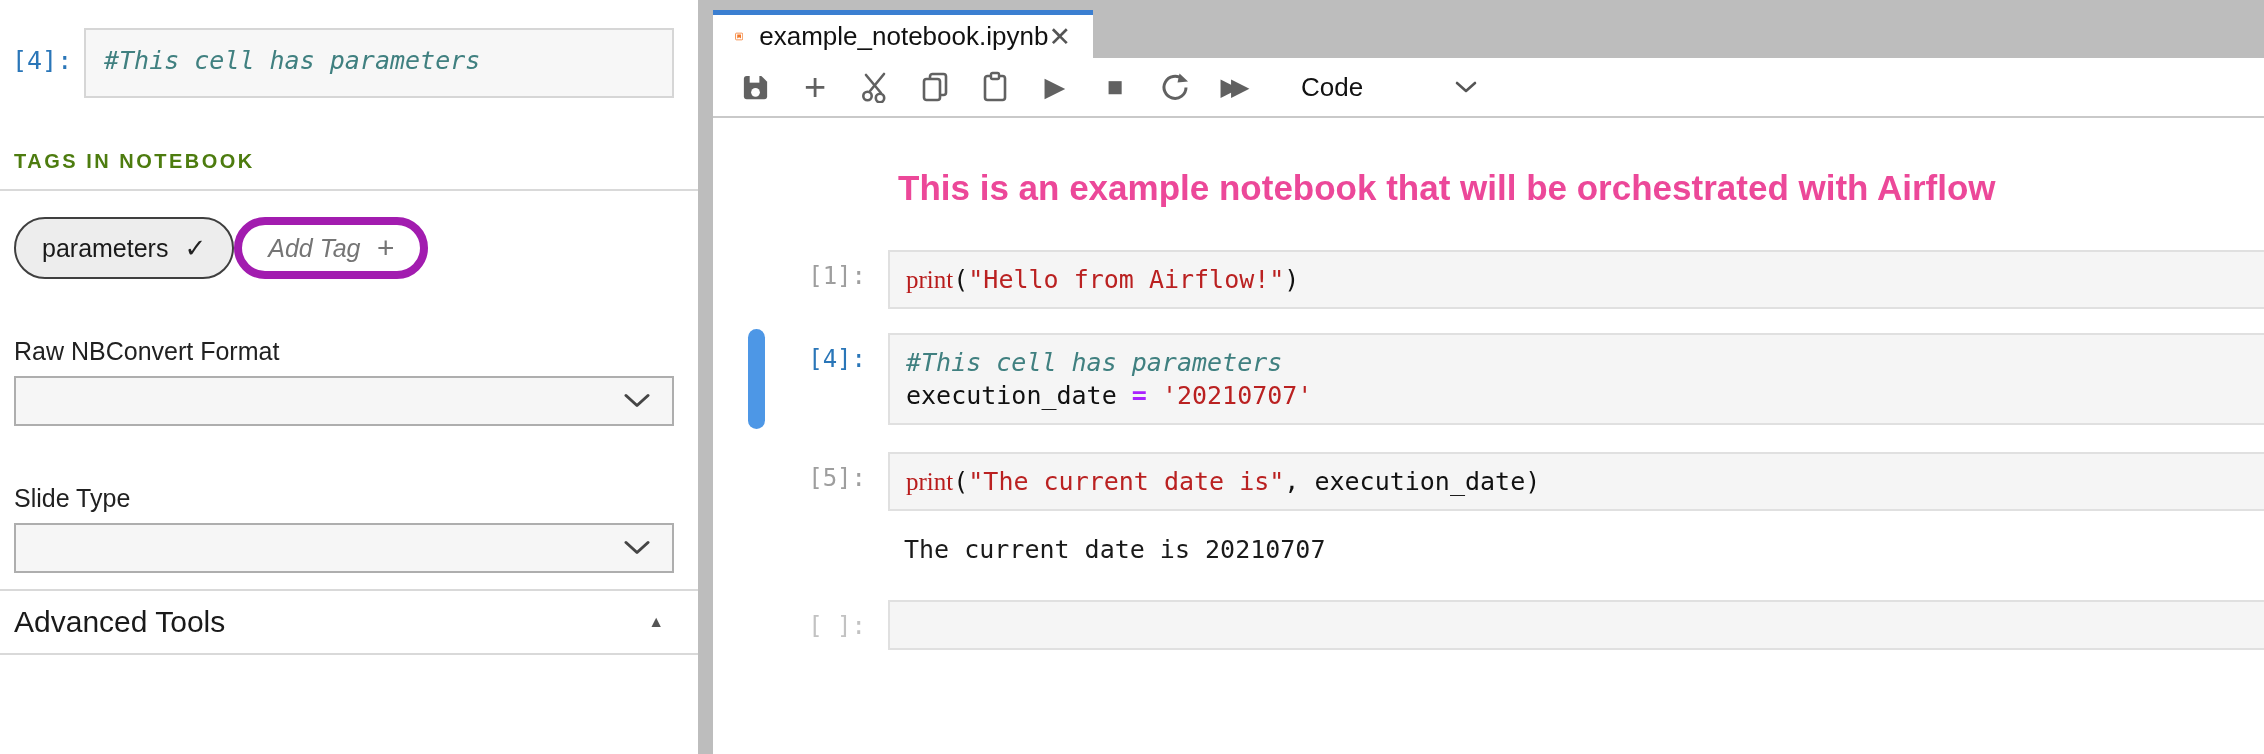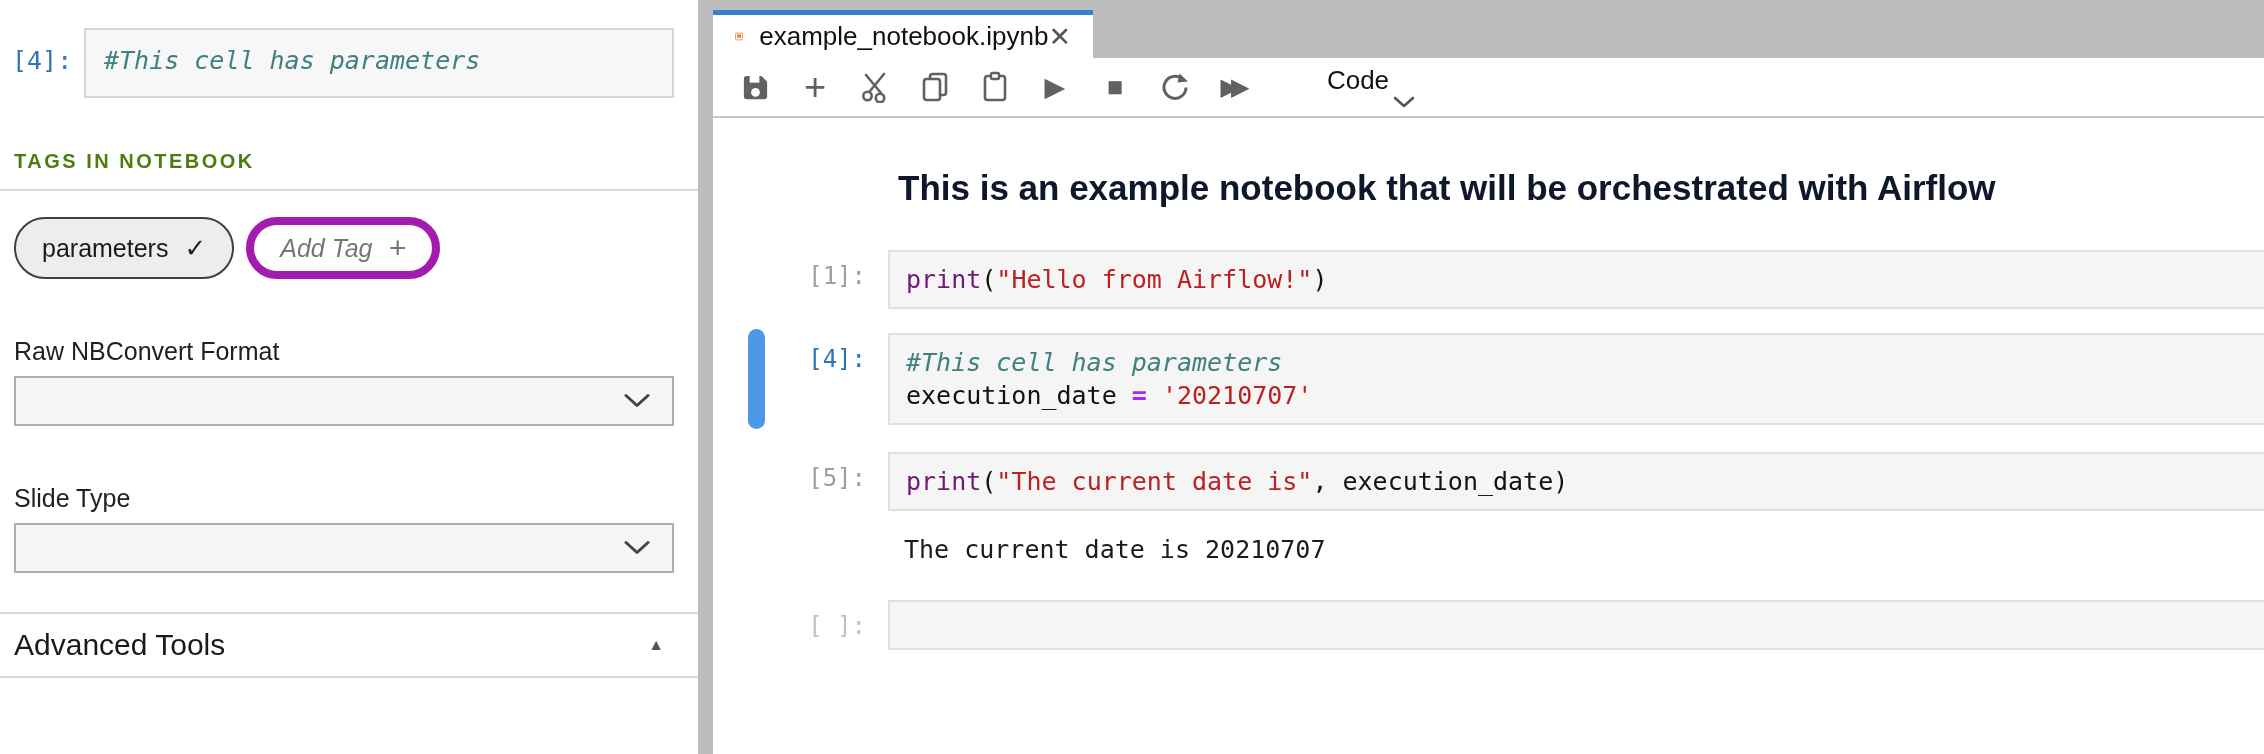--- a/index.html
+++ b/index.html
@@ -12,42 +12,42 @@
   .mono { font-family:"DejaVu Sans Mono", monospace; }
 
   .preview-row { display:flex; align-items:stretch; margin:28px 24px 0 0; }
   .preview-prompt { width:84px; padding:18px 6px 0 12px; font-family:"DejaVu Sans Mono", monospace;
                     font-size:25px; color:#2a76b8; white-space:nowrap; }
   .preview-box { flex:1; min-height:70px; background:#f7f7f7; border:2px solid #d6d6d6;
                  padding:16px 18px; font-family:"DejaVu Sans Mono", monospace; font-size:25px; }
 
   .tok-comment { color:#408080; font-style:italic; }
   .tok-string  { color:#ba2121; }
-  .tok-builtin { color:#701a75; }
+  .tok-builtin { color:#b91c1c;font-family:Liberation Serif, serif; }
   .tok-op      { color:#aa22ff; font-weight:bold; }
   .tok-plain   { color:#111; }
 
   .section-header { margin:52px 0 16px 14px; font-size:20px; font-weight:bold;
                     letter-spacing:2.5px; color:#4d7c0f; }
   .sb-divider { border:none; border-top:2px solid #d9d9d9; width:100%; }
 
-  .tags-row { display:flex; gap:12px; margin:26px 0 0 14px; }
+  .tags-row { display:flex; margin:26px 0 0 14px; }
   .pill { display:flex; align-items:center; height:62px; border-radius:31px;
           padding:0 26px; font-size:25px; background:#fff; cursor:pointer; }
   .pill.selected { border:2.5px solid #3f3f3f; background:#ededed; color:#1a1a1a; }
   .pill.add { border:8px solid #a21caf; color:#757575;font-style:italic; }
   .pill .check { margin-left:16px; font-size:26px; color:#222; }
   .pill .plus  { margin-left:16px; font-size:30px; font-weight:300; color:#757575; }
 
   .field { margin:58px 24px 0 14px; }
   .field label { display:block; font-size:25px; color:#212121; margin-bottom:10px; }
   .select { position:relative; height:50px; background:#f6f6f6; border:2px solid #aeaeae; }
   .select svg { position:absolute; right:22px; top:50%; transform:translateY(-50%); }
 
-  .adv-wrap { margin-top:39px; }
+  .adv-wrap { margin-top:16px; }
   .adv-row { display:flex; align-items:center; justify-content:space-between;
              height:62px; padding:0 34px 0 14px; }
   .adv-label { font-size:30px; color:#1a1a1a; }
   .adv-caret { font-size:16px; color:#555; }
 
   
   .strip { position:absolute; left:698px; top:0; width:15px; height:754px; background:#bdbdbd; }
 
   
   .main { position:absolute; left:713px; top:0; width:1551px; height:754px; background:#fff; }
@@ -57,26 +57,26 @@
   .tab-title { font-size:26px; color:#111; margin-left:16px; white-space:nowrap; }
   .tab-close { margin-left:auto; font-size:27px; color:#555; cursor:pointer; }
 
   .toolbar { height:60px; background:#fff; border-bottom:2px solid #c9c9c9;
              display:flex; align-items:center; padding-left:24px; }
   .tb-btn { width:36px; height:40px; margin-right:24px; display:flex; align-items:center;
             justify-content:center; color:#616161; cursor:pointer; flex:none; }
   .tb-glyph { font-size:27px; line-height:1; color:#616161; }
   .tb-glyph.plus { font-size:38px; font-weight:300; }
   .tb-glyph.ff { letter-spacing:-8px; font-size:24px; padding-right:8px; }
-  .celltype { display:flex; align-items:center; margin-left:24px; cursor:pointer;flex-direction:column; }
+  .celltype { display:flex; align-items:center; margin-left:24px; cursor:pointer; }
   .celltype-label { font-size:26px; color:#111; }
   .celltype svg { margin-left:92px; }
 
   .content { padding-top:2px; }
-  h1.nb-heading { margin:48px 0 42px 185px; font-size:35px; font-weight:bold; color:#0f172a; }
+  h1.nb-heading { margin:48px 0 42px 185px; font-size:35px; font-weight:bold; color:#ec4899; }
 
   .cell { display:flex; position:relative; margin-bottom:24px; }
   .nb-prompt { width:175px; flex:none; text-align:right; padding:12px 22px 0 0;
                font-family:"DejaVu Sans Mono", monospace; font-size:24px; white-space:nowrap; }
   .nb-prompt.executed { color:#9e9e9e; }
   .nb-prompt.active   { color:#2a76b8; }
   .nb-prompt.empty    { color:#c2c2c2; }
   .cell-input { flex:1; background:#f5f5f5; border:2px solid #e0e0e0; margin-right:-4px;
                 padding:11px 16px; font-family:"DejaVu Sans Mono", monospace;
                 font-size:25px; line-height:33px; white-space:pre; }

